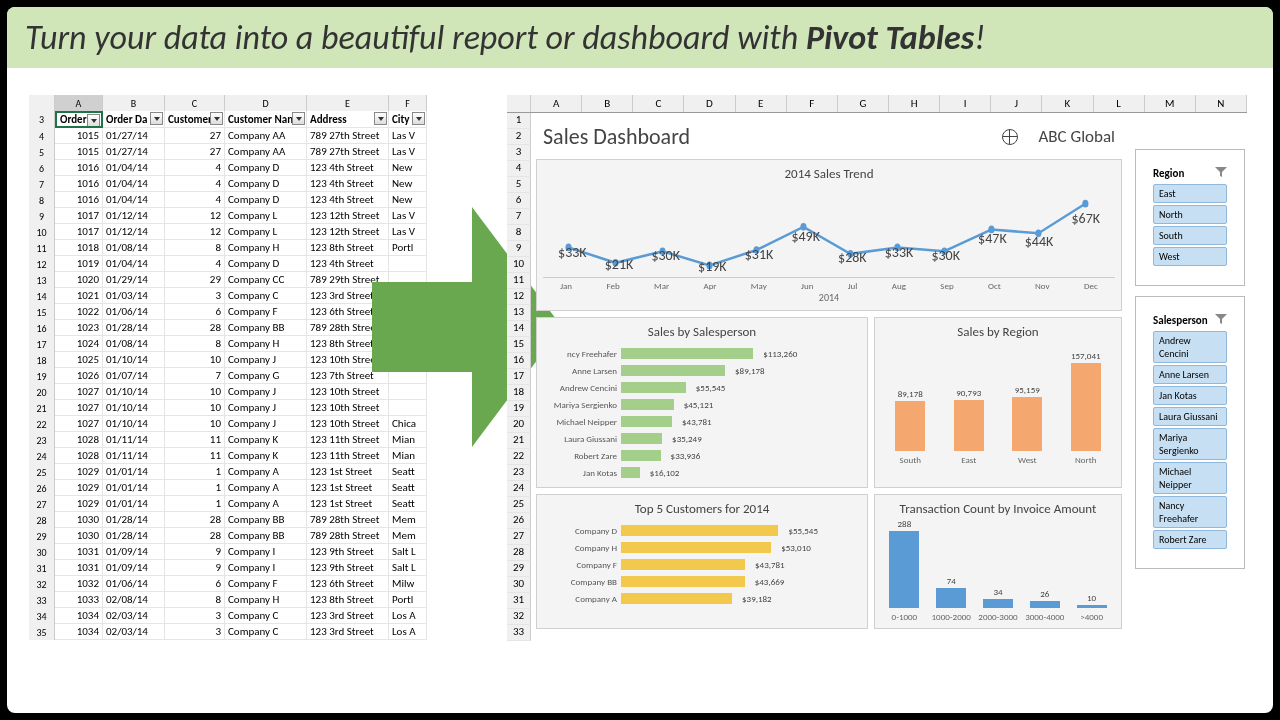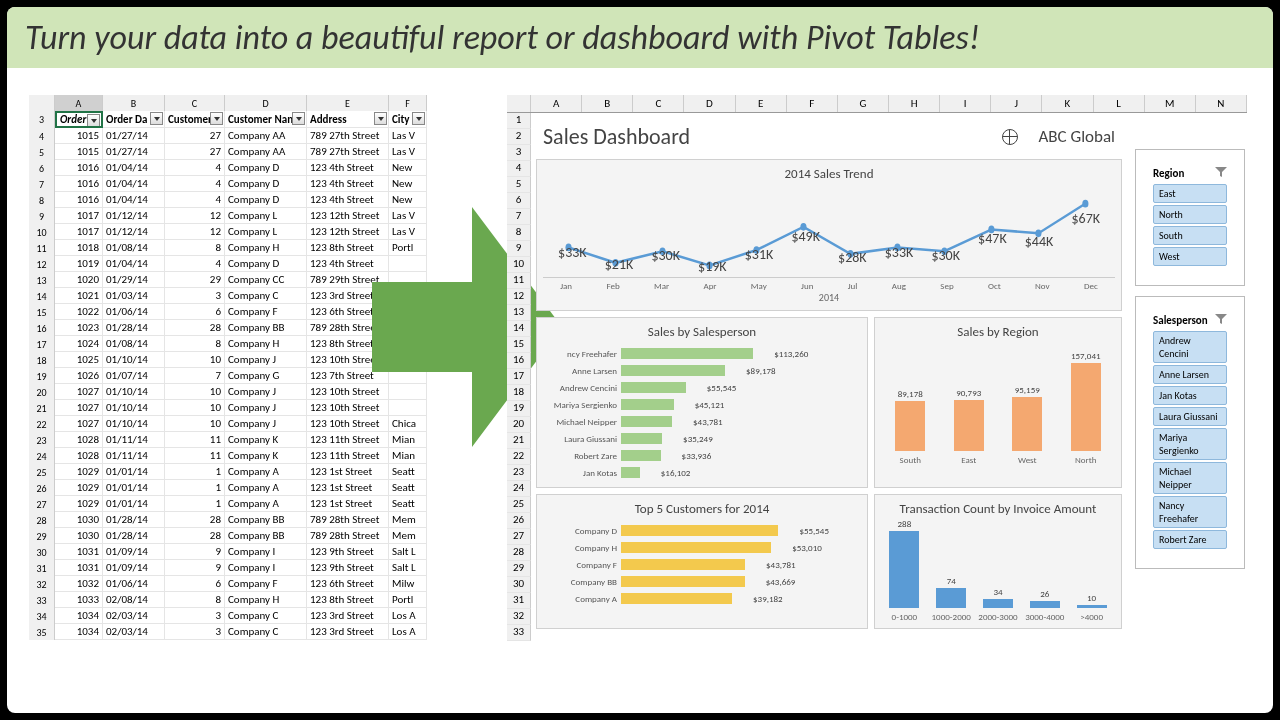--- a/index.html
+++ b/index.html
@@ -1,34 +1,34 @@
 <!DOCTYPE html>
 <html><head>
 <meta charset="utf-8">
 <style>
 * { box-sizing: border-box; margin: 0; padding: 0; }
 body { font-family: Calibri, Arial, sans-serif; background: #000; width: 1280px; height: 720px; overflow: hidden; }
 .frame { background: #fff; width: 1266px; height: 706px; margin: 7px; border-radius: 8px; overflow: hidden; position: relative; }
 .banner { background: #d0e5b8; padding: 10px 18px; font-size: 34px; color: #333; font-style: italic; }
-.banner strong { font-weight: normal; }
+.banner strong { font-weight: bold; }
 
 
 .sheet-left { position: absolute; left: 22px; top: 88px; width: 398px; }
 .col-hdrs { display: flex; border-bottom: 1px solid #999; background: #e8e8e8; }
 .col-hdr { flex: 1; text-align: center; font-size: 11px; padding: 2px 0; border-right: 1px solid #ccc; background: #f0f0f0; }
 .sel-col { background: #d0d0d0 !important; }
 .tbl { font-size: 11px; }
 .tbl tr { height: 16px; }
 .tbl th { background: #f0f0f0; text-align: center; font-weight: normal; border-right: 1px solid #ccc; font-size: 10px; }
 .hdr-row td { background: #fff; border-bottom: 1px solid #999; font-weight: bold; font-size: 11px; padding: 1px 3px; position: relative; }
 .filter-btn { position: absolute; right: 1px; top: 1px; width: 13px; height: 13px; border: 1px solid #888; background: linear-gradient(#fff,#ddd); display: flex; align-items: center; justify-content: center; }
 .filter-btn::after { content: ''; border-left: 3px solid transparent; border-right: 3px solid transparent; border-top: 4px solid #333; }
 .tbl td { border-right: 1px solid #e5e5e5; border-bottom: 1px solid #e5e5e5; padding: 0 3px; white-space: nowrap; overflow: hidden; }
 .tbl .num { text-align: right; }
-.sel-cell { border: 2px solid #217346 !important; font-style: italic; }
+.sel-cell { border: 2px solid #217346 !important; }
 
 
 .arrow { position: absolute; left: 365px; top: 200px; width: 190px; height: 240px; }
 
 
 .sheet-right { position: absolute; left: 500px; top: 88px; width: 740px; }
 .dash { position: absolute; left: 526px; top: 110px; width: 592px; }
 .dash-hdr { display: flex; justify-content: space-between; align-items: center; padding: 6px 10px; }
 .dash-title { font-size: 22px; color: #444; }
 .company { font-size: 17px; color: #444; display: flex; align-items: center; gap: 20px; }
@@ -47,21 +47,21 @@
 .trend-mo { font-size: 9px; color: #666; }
 .trend-yr { text-align: center; font-size: 10px; color: #666; }
 
 .panels-row { display: flex; }
 .panels-row .panel { flex: 1; }
 
 
 .hbar-row { display: flex; align-items: center; height: 17px; font-size: 9px; }
 .hbar-lbl { width: 78px; text-align: right; padding-right: 4px; color: #555; white-space: nowrap; overflow: hidden; }
 .hbar-bar { height: 11px; }
-.hbar-val { padding-left: 21px; color: #444; }
+.hbar-val { padding-left: 0; color: #444; margin-left: 10px; }
 
 
 .vbar-chart { display: flex; justify-content: space-around; align-items: flex-end; height: 120px; }
 .vbar { display: flex; flex-direction: column; align-items: center; flex: 1; }
 .vbar-val { font-size: 9px; color: #444; margin-bottom: 2px; }
 .vbar-bar { width: 30px; }
 .vbar-lbl { font-size: 9px; color: #666; margin-top: 3px; }
 
 
 .slicers { position: absolute; left: 1128px; top: 142px; width: 110px; }

